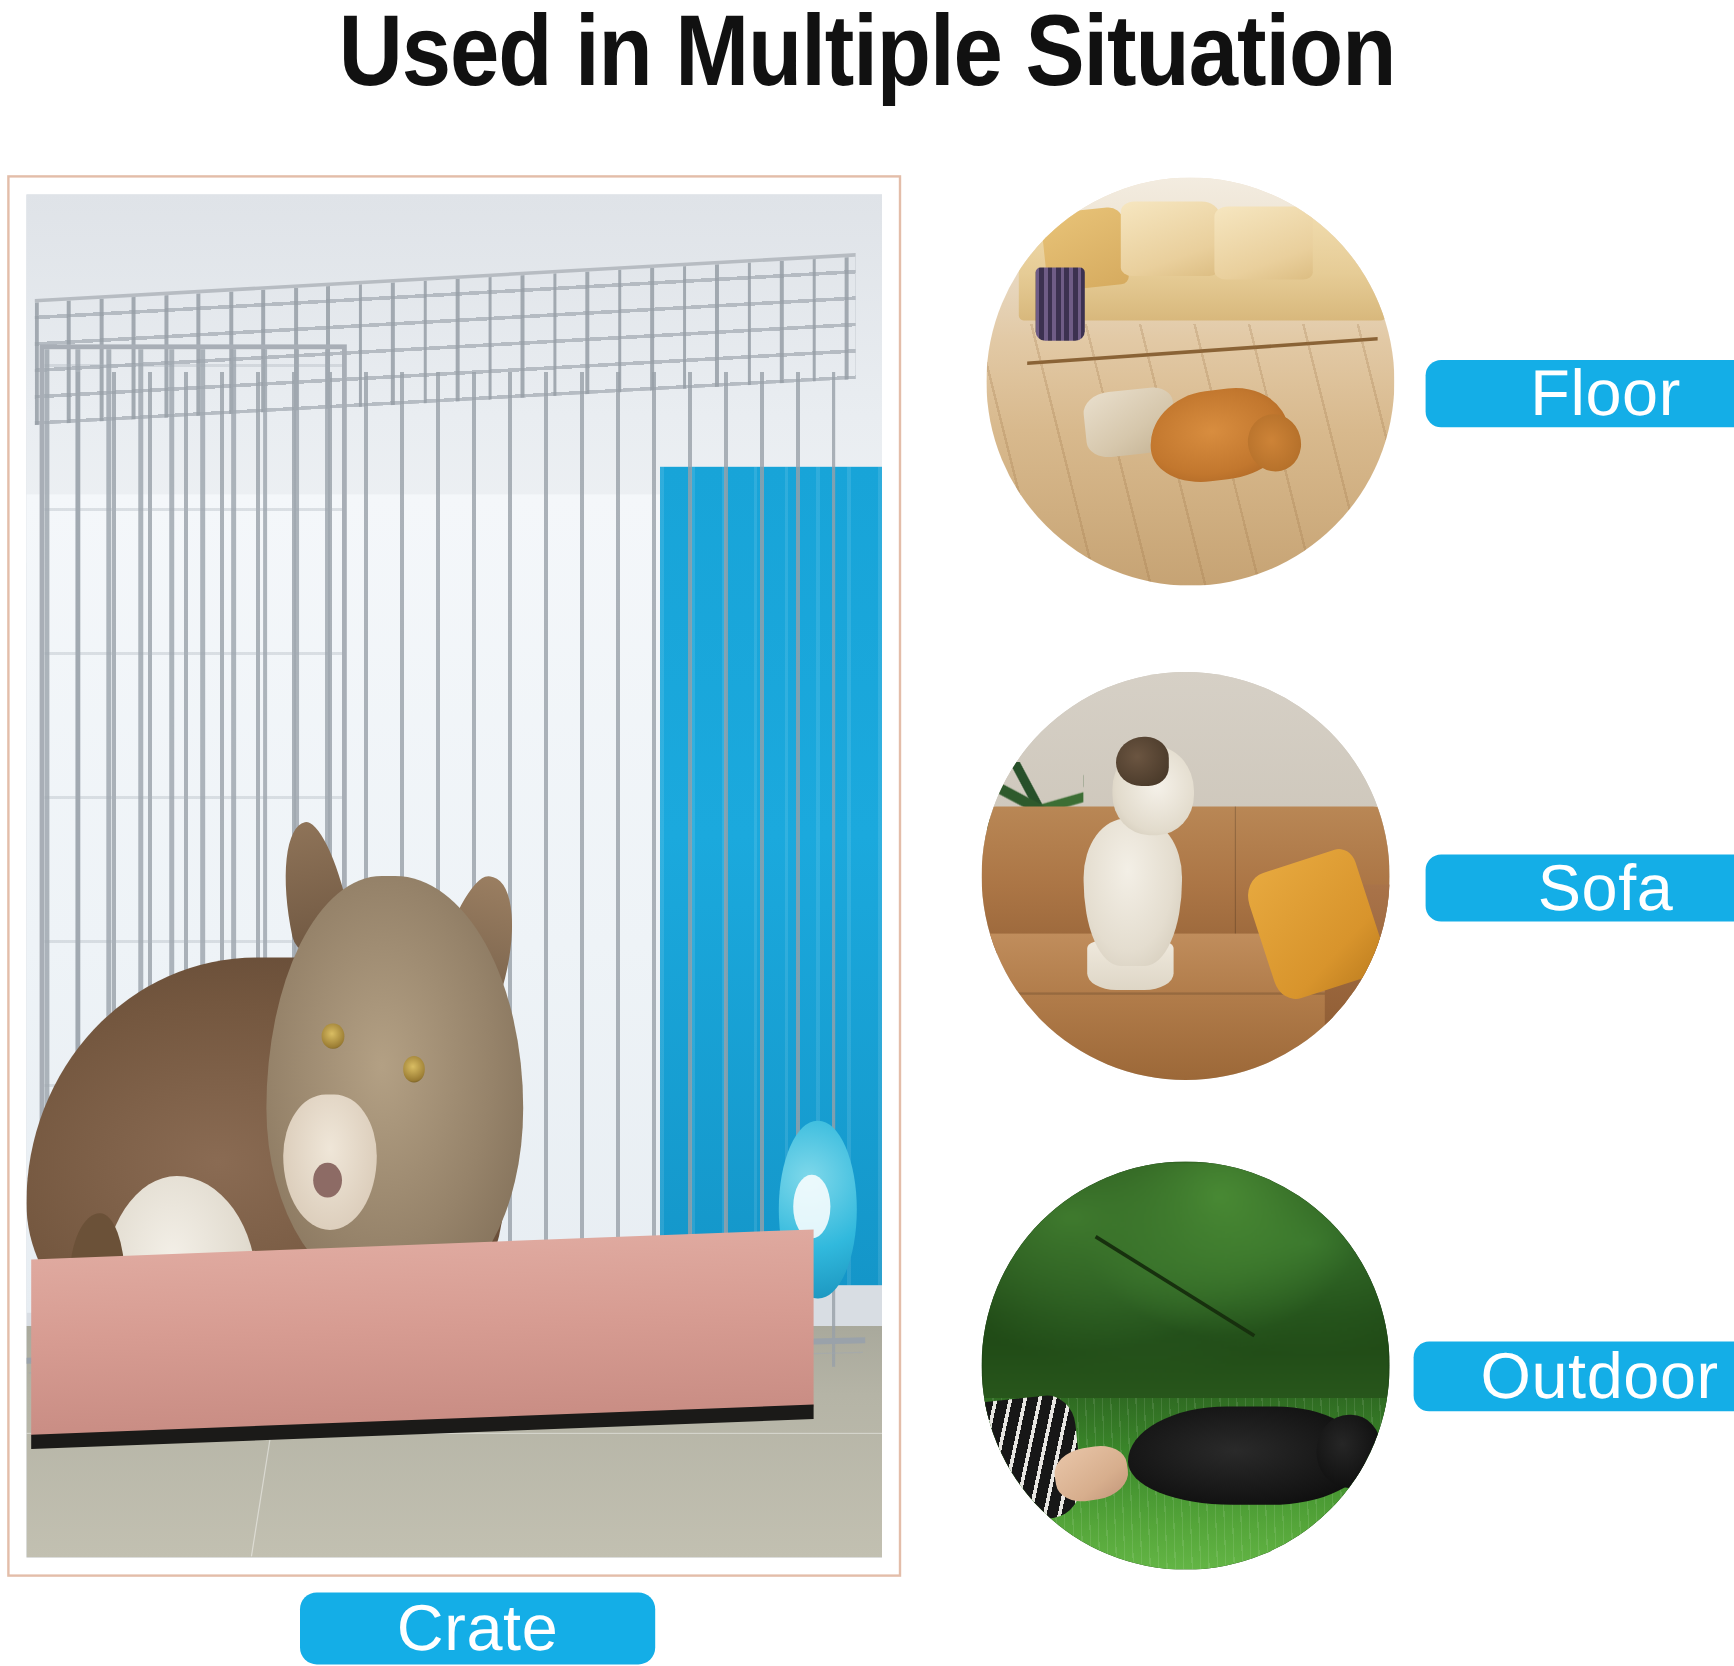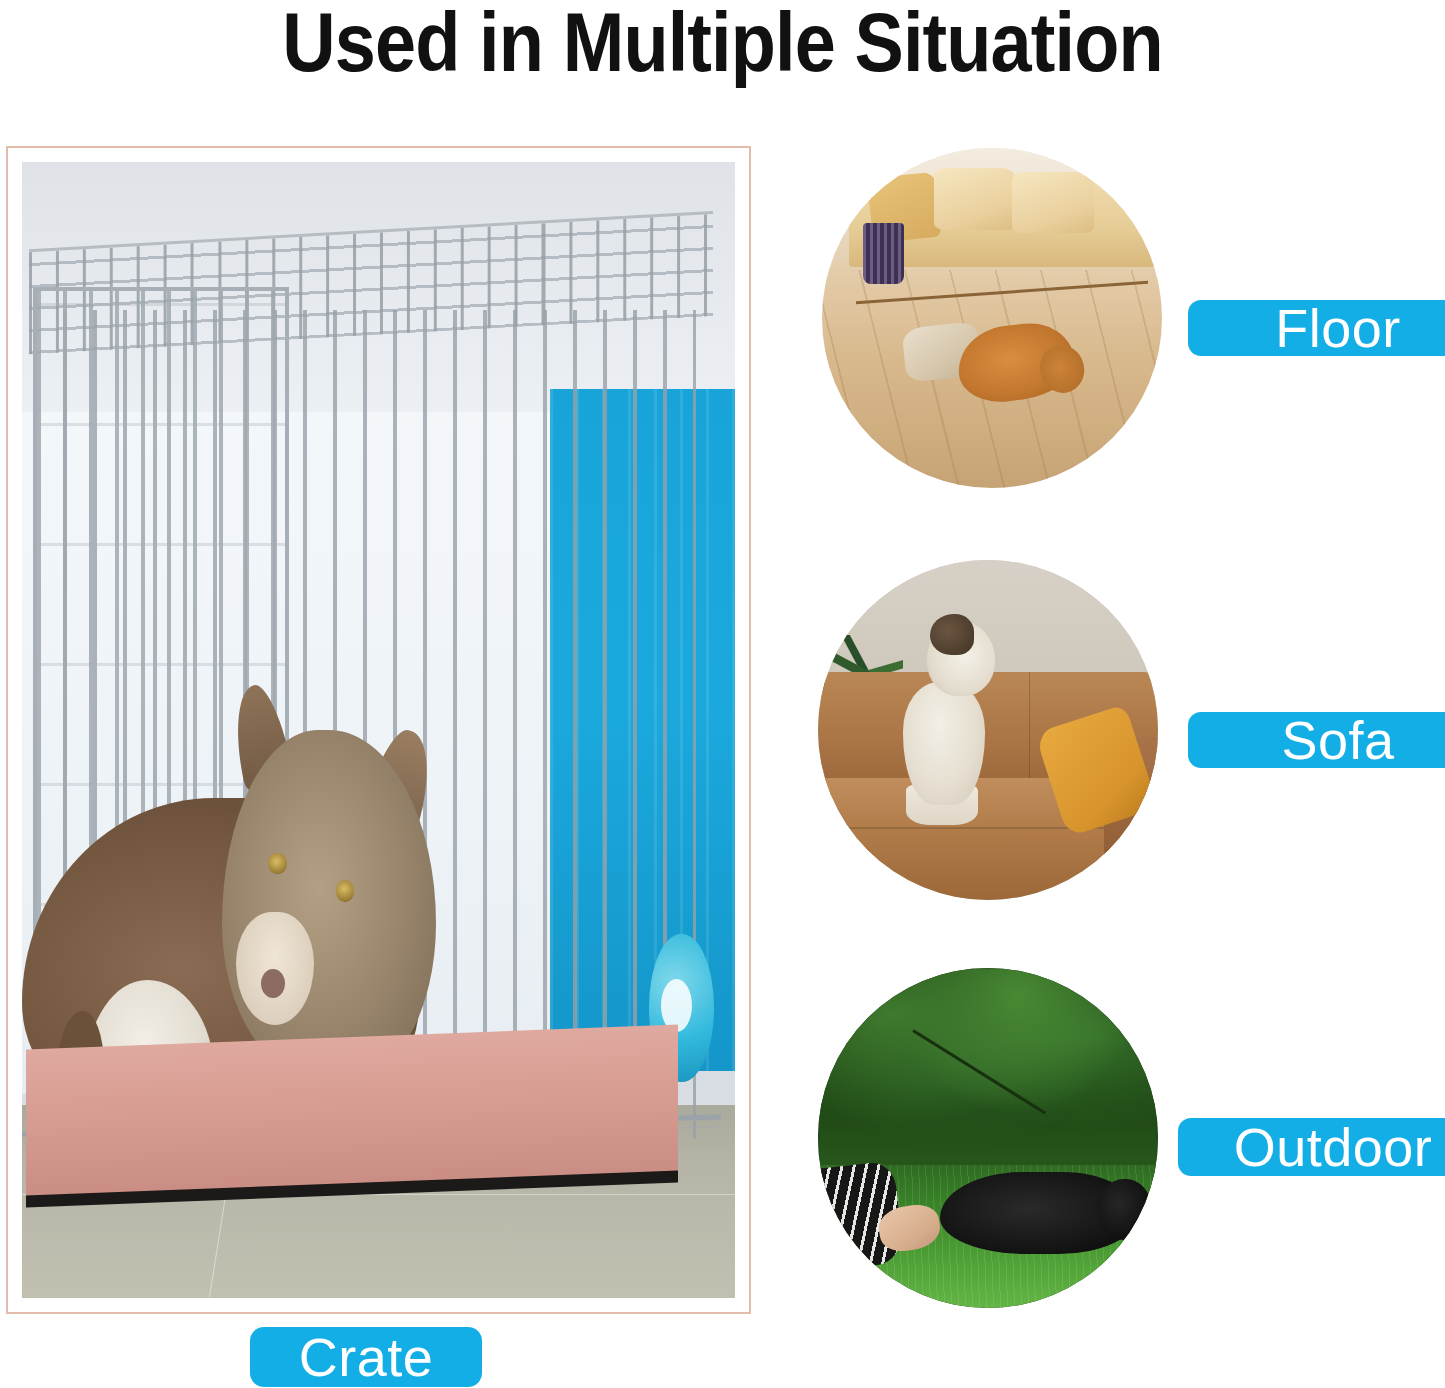--- a/index.html
+++ b/index.html
@@ -509,21 +509,21 @@
     text-align: center;
     white-space: nowrap;
     box-sizing: border-box;
     display: flex;
     align-items: center;
     justify-content: center;
   }
   #badge-floor   { left: 1188px; top: 300px;  width: 300px; height: 56px; }
   #badge-sofa    { left: 1188px; top: 712px;  width: 300px; height: 56px; }
   #badge-outdoor { left: 1178px; top: 1118px; width: 310px; height: 58px; }
-  #badge-crate   { left: 250px;  top: 1327px; width: 232px; height: 60px; border-radius: 14px; }
+  #badge-crate   { left: 250px;  top: 1327px; width: 296px; height: 60px; border-radius: 14px; }
 </style>
 </head>
 <body>
 
 <div id="page-title">Used in Multiple Situation</div>
 
 <div id="hero-frame">
   <div id="hero-photo">
     <div class="hero-sky"></div>
     <div class="hero-white-panel"></div>

